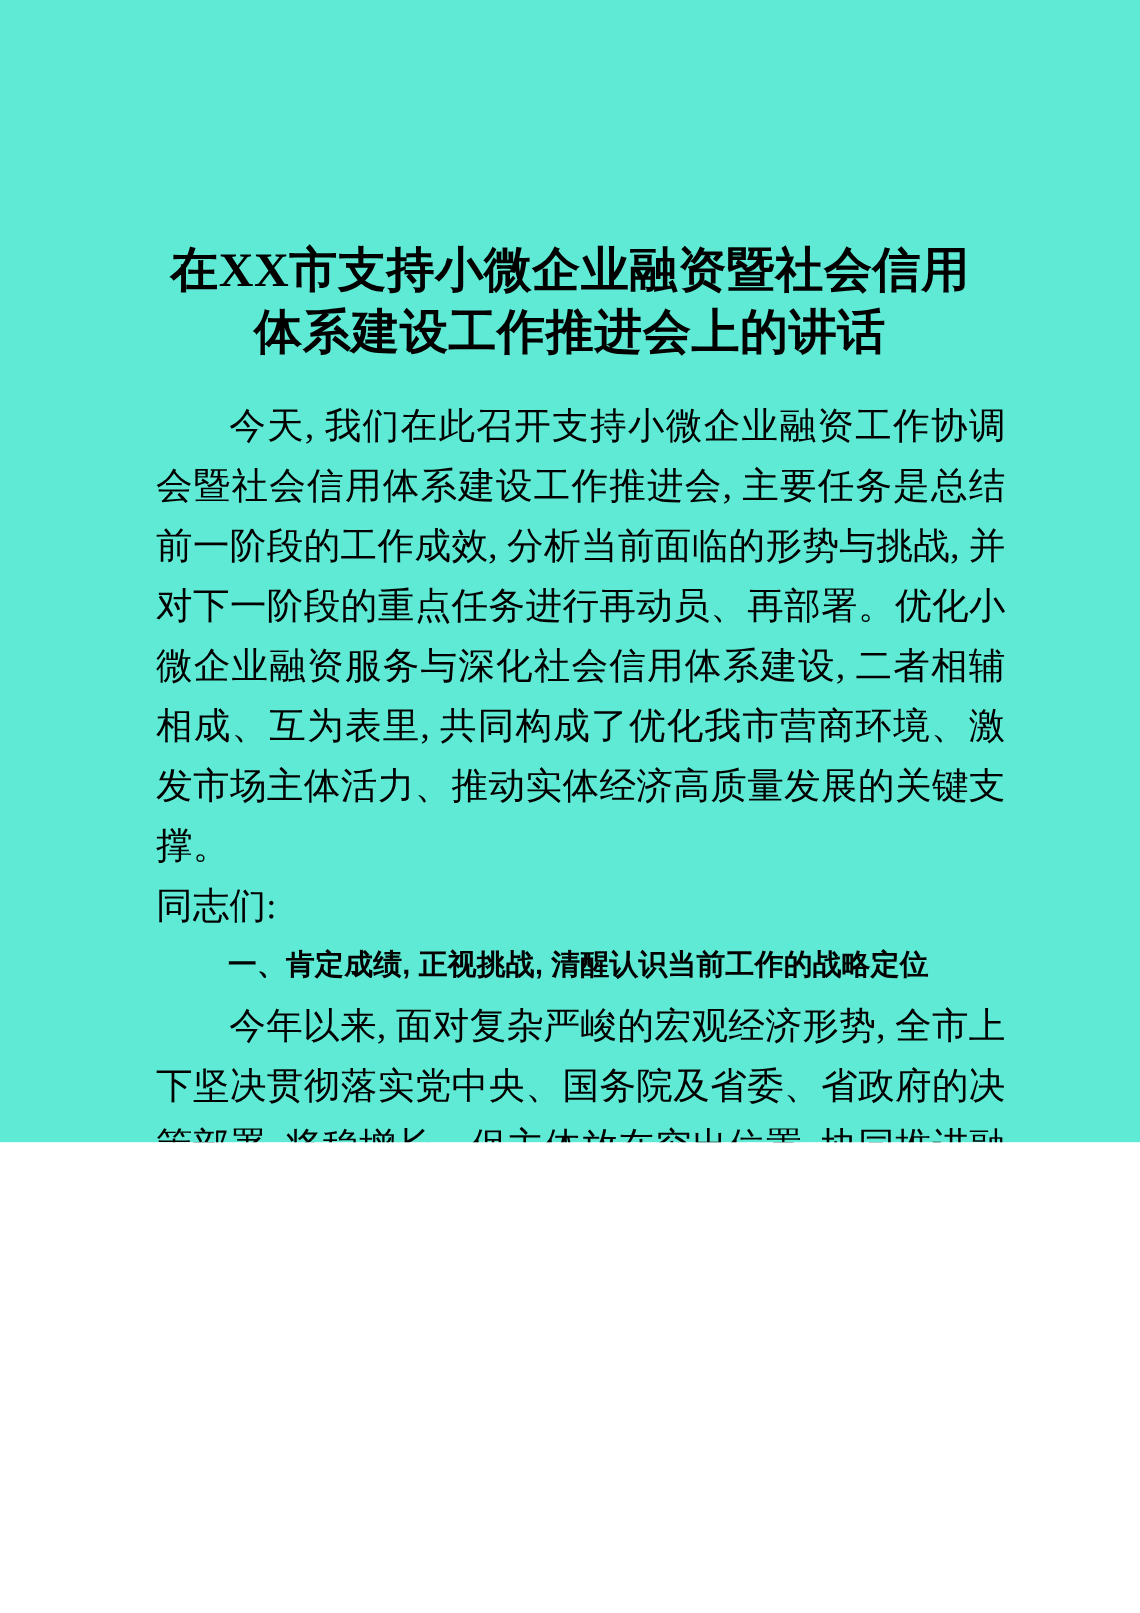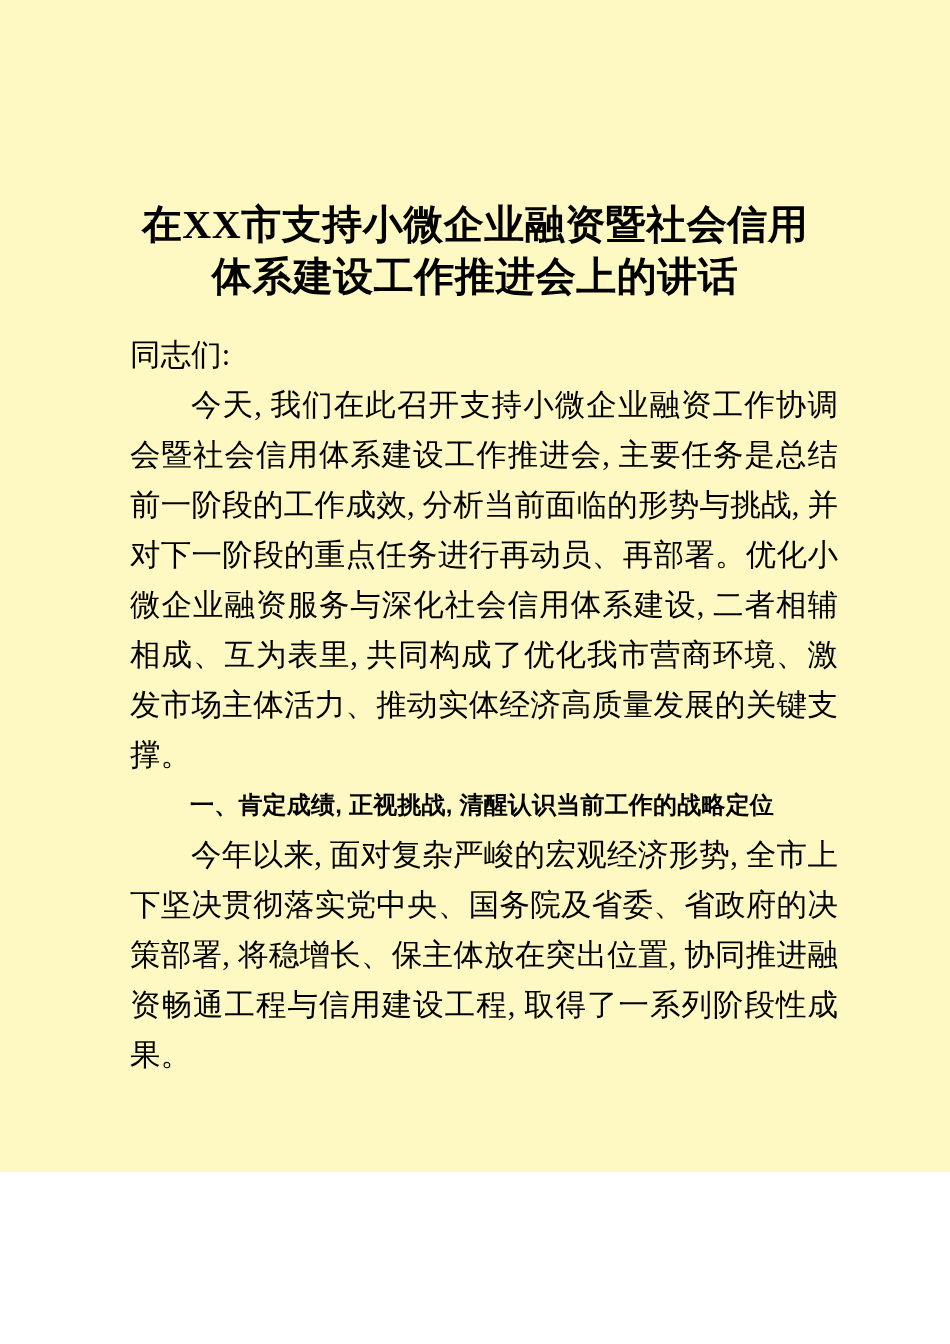--- a/index.html
+++ b/index.html
@@ -4,22 +4,22 @@
 <style>
   html, body {
     margin: 0;
     padding: 0;
     background: #ffffff;
   }
 
   .page {
     position: relative;
     width: 950px;
-    height: 1172px;
-    background: #fef9c3;
+    height: 952px;
+    background: #5eead4;
     margin: 0 auto;
     overflow: hidden;
     box-sizing: border-box;
   }
 
   
   .doc-title {
     position: absolute;
     left: 130px;
     top: 172px;
@@ -85,23 +85,23 @@
 </style>
 </head>
 <body>
 
 <div class="page">
 
   <h1 class="doc-title">在XX市支持小微企业融资暨社会信用体系建设工作推进会上的讲话</h1>
 
   <div class="body-block">
 
+    <p class="para">今天, 我们在此召开支持小微企业融资工作协调会暨社会信用体系建设工作推进会, 主要任务是总结前一阶段的工作成效, 分析当前面临的形势与挑战, 并对下一阶段的重点任务进行再动员、再部署。优化小微企业融资服务与深化社会信用体系建设, 二者相辅相成、互为表里, 共同构成了优化我市营商环境、激发市场主体活力、推动实体经济高质量发展的关键支撑。</p>
+
     <p class="para salutation">同志们:</p>
-
-    <p class="para">今天, 我们在此召开支持小微企业融资工作协调会暨社会信用体系建设工作推进会, 主要任务是总结前一阶段的工作成效, 分析当前面临的形势与挑战, 并对下一阶段的重点任务进行再动员、再部署。优化小微企业融资服务与深化社会信用体系建设, 二者相辅相成、互为表里, 共同构成了优化我市营商环境、激发市场主体活力、推动实体经济高质量发展的关键支撑。</p>
 
 
     <p class="section-heading">一、肯定成绩, 正视挑战, 清醒认识当前工作的战略定位</p>
 
     <p class="para">今年以来, 面对复杂严峻的宏观经济形势, 全市上下坚决贯彻落实党中央、国务院及省委、省政府的决策部署, 将稳增长、保主体放在突出位置, 协同推进融资畅通工程与信用建设工程, 取得了一系列阶段性成果。</p>
 
   </div>
 
   <div class="page-footer">— 18 —</div>
 

